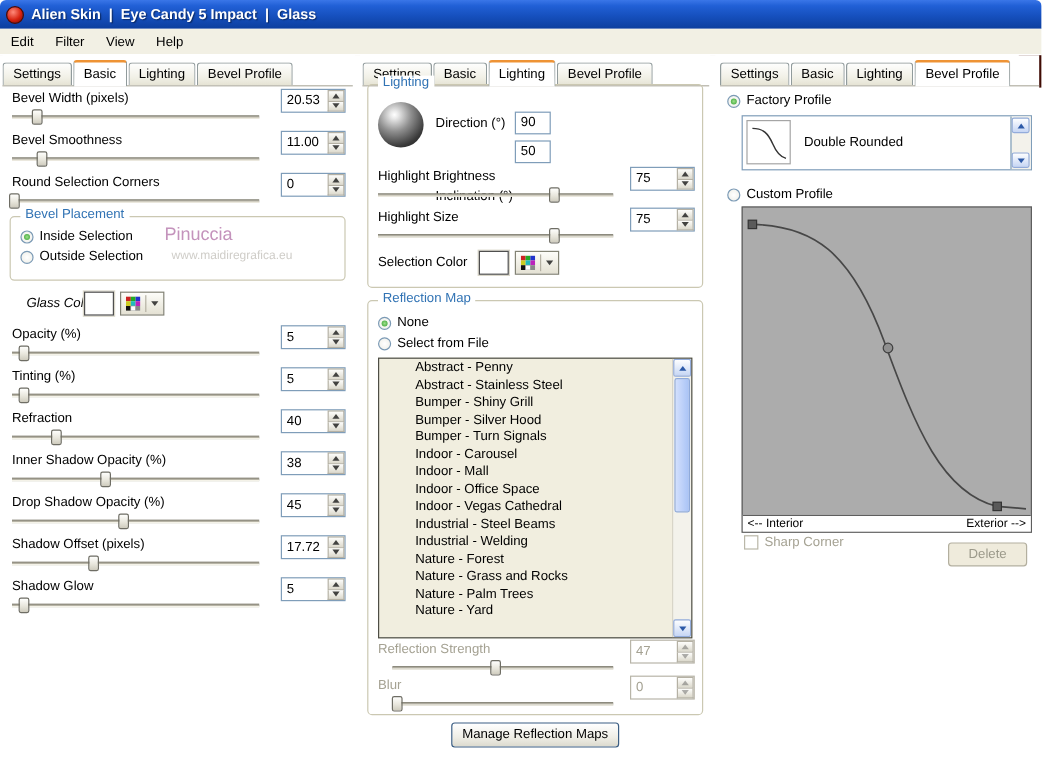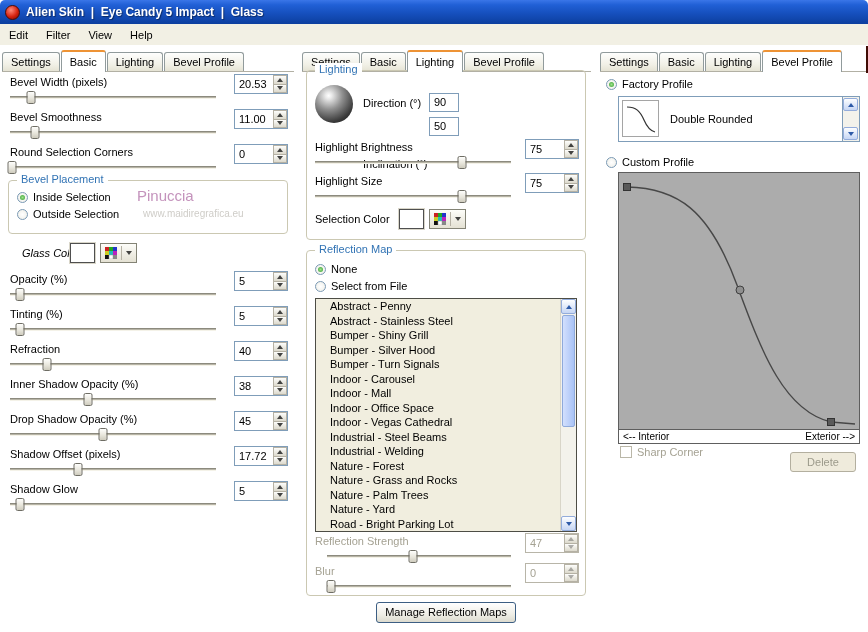--- a/index.html
+++ b/index.html
@@ -88,21 +88,21 @@
 
   
   .swatch { position:absolute; width:25px; height:20px; background:#fff; border:1px solid #4F4F4F;
     box-shadow:0 0 0 1px #D9D6C9; }
   .color-btn { position:absolute; height:20px; display:flex; align-items:center; gap:4px;
     padding:0 4px; border:1px solid #838375; background:linear-gradient(#FDFDF9,#E4E1D3); }
   .color-btn .sep { width:1px; height:14px; background:#B5B1A4; }
 
   
   .listbox { position:absolute; border:1px solid #4D4D45; background:#F1EEDF; overflow:hidden; }
-  .list-item { height:14.5px; line-height:14.5px; padding-left:14px; white-space:nowrap; }
+  .list-item { height:14.5px; line-height:14.5px; padding-left:30px; white-space:nowrap; }
   .vscroll { position:absolute; top:0; right:0; bottom:0; width:16px; background:#F3F2EB;
     border-left:1px solid #D8D5C8; }
   .sb-btn { position:absolute; left:0; width:15px; height:15px;
     background:linear-gradient(#FDFEFF,#C6D6F4); border:1px solid #93ACDB; border-radius:2px;
     display:flex; align-items:center; justify-content:center; }
   .sb-thumb { position:absolute; left:1px; width:13px;
     background:linear-gradient(90deg,#D3E0FD,#A9C3F6); border:1px solid #8FAADB; border-radius:2px; }
 
   
   .btn-xp { position:absolute; border:1px solid #3C5E83; border-radius:3px; text-align:center;
@@ -510,21 +510,20 @@
           <div class="list-item">Industrial - Welding</div>
 
           <div class="list-item">Nature - Forest</div>
 
           <div class="list-item">Nature - Grass and Rocks</div>
 
           <div class="list-item">Nature - Palm Trees</div>
 
           <div class="list-item">Nature - Yard</div>
 
-          <div class="list-item">Road - Bright Parking Lot</div>
         </div>
 
       <div class="slider-block" style="position:absolute; left:8px; top:284px; width:264px;">
         <span class="lbl dis">Reflection Strength</span>
         <div class="spin disabled">
           <div class="val">47</div>
           <div class="btns">
             <div class="sbtn">
                 <i class="tri-up"></i>
               </div>

